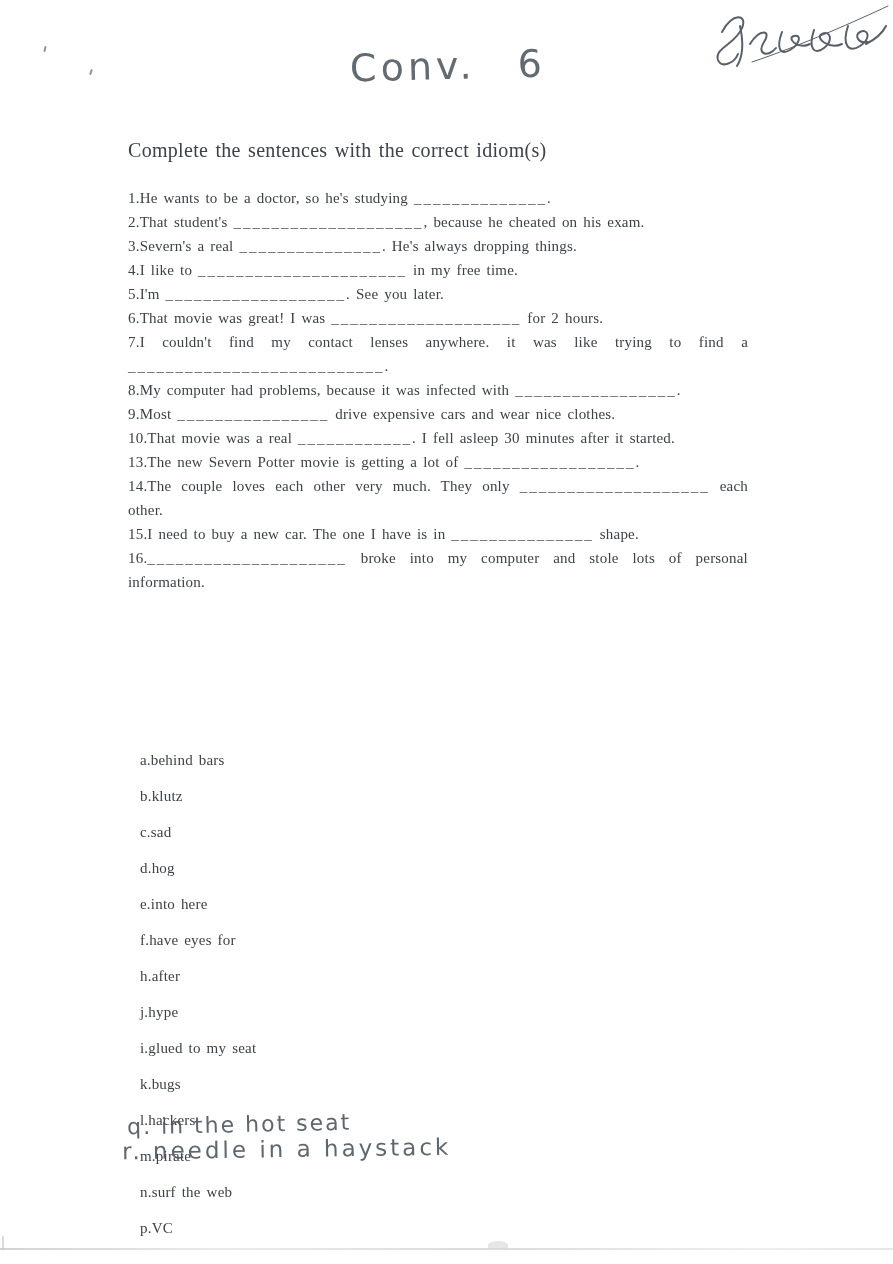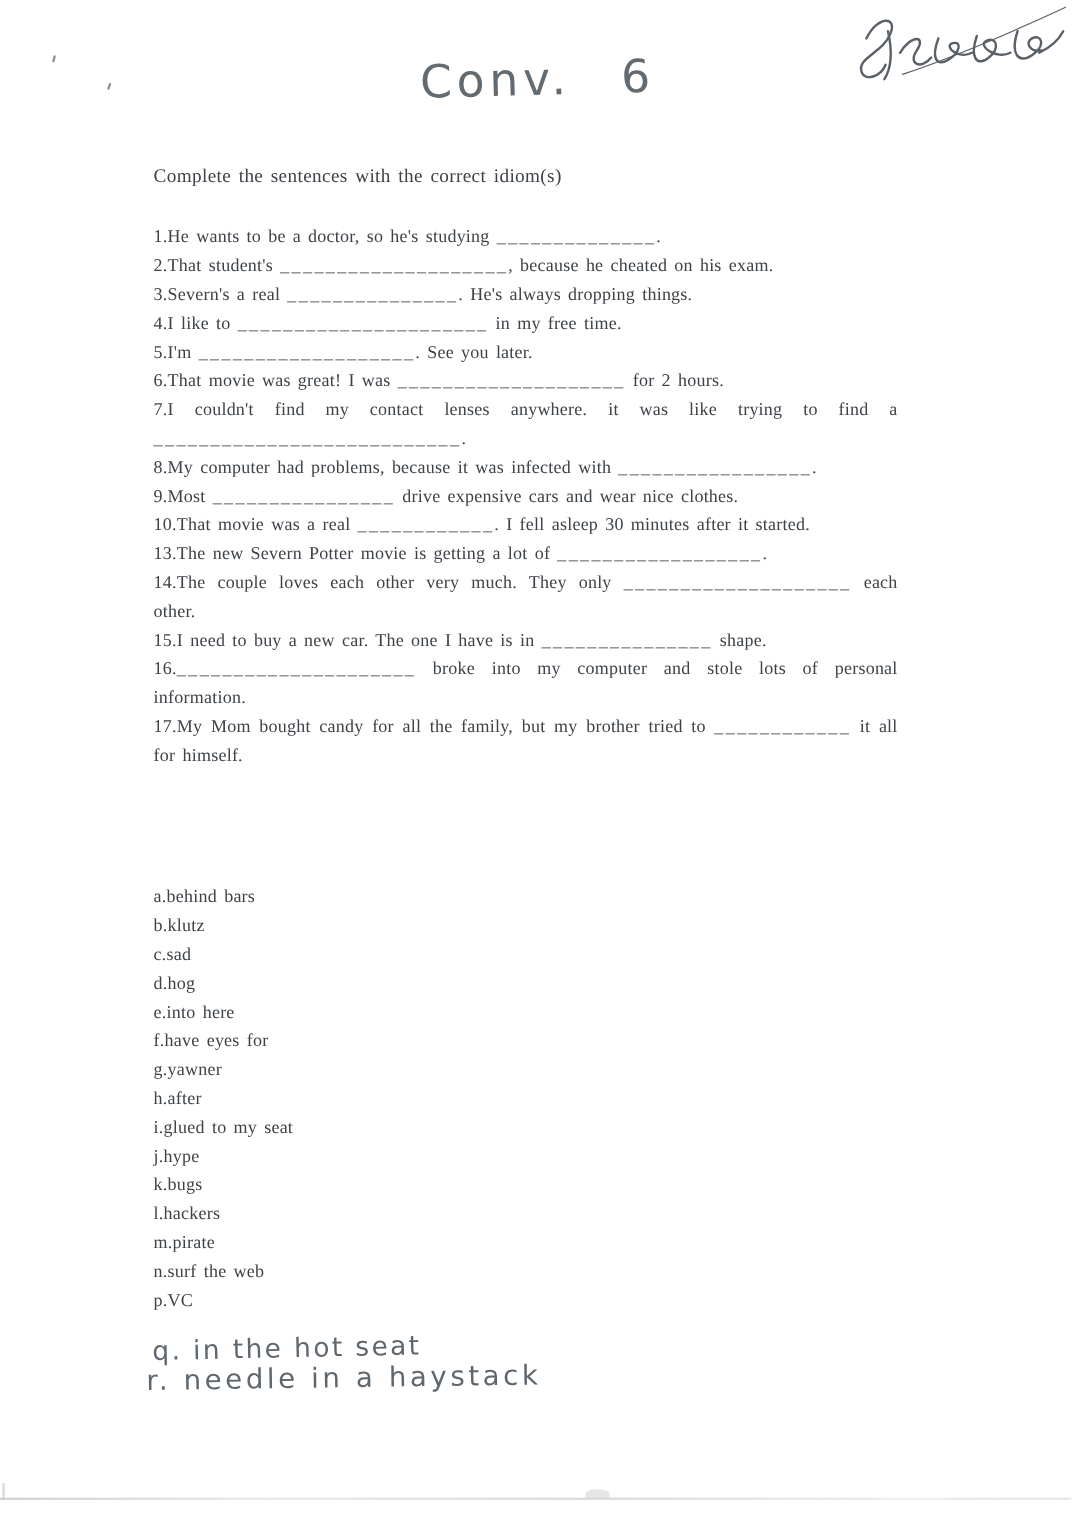--- a/index.html
+++ b/index.html
@@ -29,35 +29,35 @@
   }
   .hw-r{
     position:absolute;left:122px;top:1136px;
     font-size:23px;letter-spacing:3px;
     transform:rotate(-0.8deg);opacity:.9;
   }
   .scribble{position:absolute;left:700px;top:4px;}
   
   .instruction{
     position:absolute;left:128px;top:139px;
-    font-size:16px;letter-spacing:.3px;word-spacing:2px;
+    font-size:20px;letter-spacing:.3px;word-spacing:2px;
   }
   .sentences{
     position:absolute;left:128px;top:186px;width:620px;
   }
   .sentences p{
     margin:0;font-size:15px;line-height:24px;
     letter-spacing:.2px;word-spacing:2px;
     text-align:justify;
   }
   .options{
     position:absolute;left:128px;top:736px;width:400px;
   }
   .options div{
-    margin:0;font-size:15px;line-height:24px;
+    margin:12px;font-size:15px;line-height:24px;
     letter-spacing:.2px;word-spacing:2px;
   }
   .blank{letter-spacing:2px;opacity:.92;margin-top:20px;}
   
   .speck{position:absolute;width:2px;height:6px;background:#6a7076;opacity:.75;border-radius:1px;}
   .speck1{left:44px;top:46px;transform:rotate(14deg);}
   .speck2{left:90px;top:69px;transform:rotate(18deg);}
   .scan-line{
     position:absolute;left:0;top:1248px;width:893px;height:2px;
     background:linear-gradient(90deg,#c6c9c9,#e4e6e6 25%,#d2d5d5 55%,#e9ebeb 85%,#dfe1e1);
@@ -105,34 +105,32 @@
     <p>5.I'm <span class="blank">___________________</span>. See you later.</p>
     <p>6.That movie was great! I was <span class="blank">____________________</span> for 2 hours.</p>
     <p>7.I couldn't find my contact lenses anywhere. it was like trying to find a <span class="blank">___________________________</span>.</p>
     <p>8.My computer had problems, because it was infected with <span class="blank">_________________</span>.</p>
     <p>9.Most <span class="blank">________________</span> drive expensive cars and wear nice clothes.</p>
     <p>10.That movie was a real <span class="blank">____________</span>. I fell asleep 30 minutes after it started.</p>
     <p>13.The new Severn Potter movie is getting a lot of <span class="blank">__________________</span>.</p>
     <p>14.The couple loves each other very much. They only <span class="blank">____________________</span> each other.</p>
     <p>15.I need to buy a new car. The one I have is in <span class="blank">_______________</span> shape.</p>
     <p>16.<span class="blank">_____________________</span> broke into my computer and stole lots of personal information.</p>
-    <p>17.My Mom bought candy for all the family, but my brother tried to <span class="blank">____________</span> it all for himself.</p>
   </div>
 
   <div class="options">
     <div>a.behind bars</div>
     <div>b.klutz</div>
     <div>c.sad</div>
     <div>d.hog</div>
     <div>e.into here</div>
     <div>f.have eyes for</div>
-    <div>g.yawner</div>
     <div>h.after</div>
+    <div>j.hype</div>
     <div>i.glued to my seat</div>
-    <div>j.hype</div>
     <div>k.bugs</div>
     <div>l.hackers</div>
     <div>m.pirate</div>
     <div>n.surf the web</div>
     <div>p.VC</div>
   </div>
 
   <div class="hw hw-q">q. in the hot seat</div>
   <div class="hw hw-r">r. needle in a haystack</div>
 

